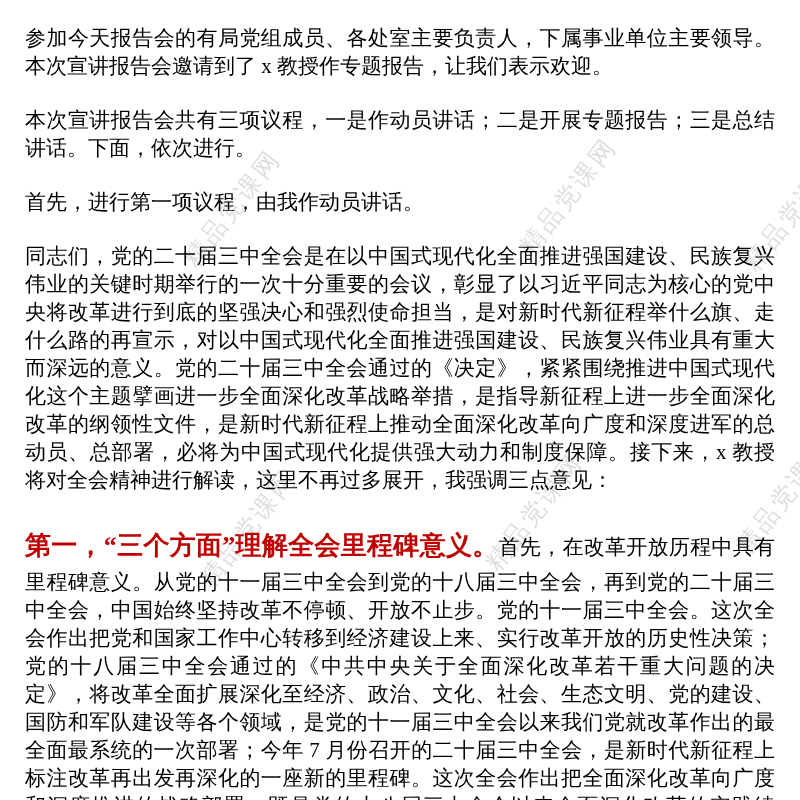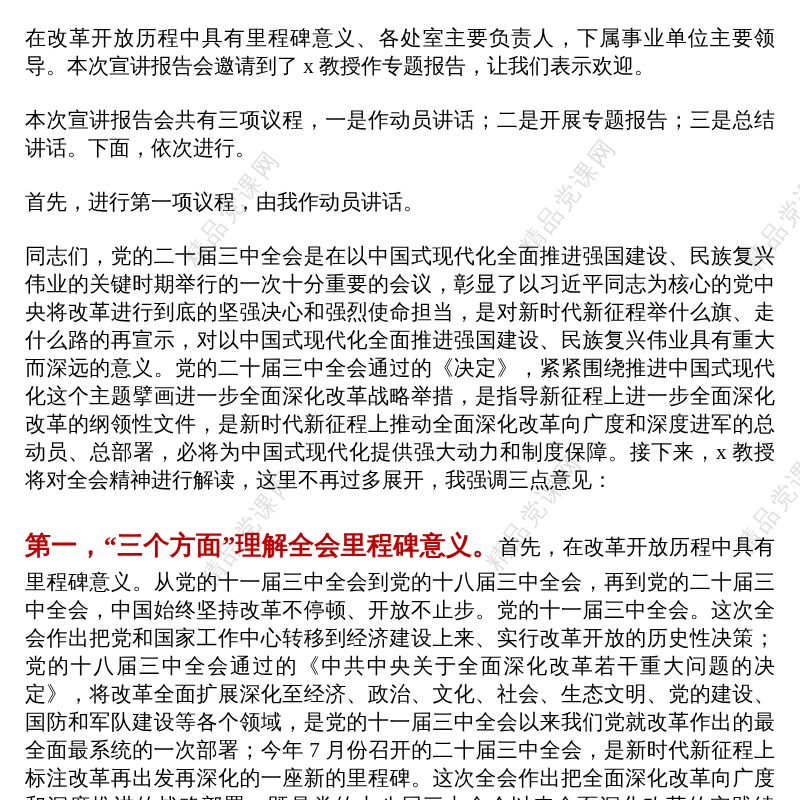--- a/index.html
+++ b/index.html
@@ -68,20 +68,20 @@
   <div class="watermark-layer">
     <span class="wm" style="left:232px; top:208px;">精品党课网</span>
     <span class="wm" style="left:568px; top:196px;">精品党课网</span>
     <span class="wm" style="left:792px; top:212px;">精品党课网</span>
     <span class="wm" style="left:248px; top:528px;">精品党课网</span>
     <span class="wm" style="left:534px; top:512px;">精品党课网</span>
     <span class="wm" style="left:784px; top:496px;">精品党课网</span>
   </div>
 
   <div class="content">
-    <p>在改革开放历程中具有里程碑意义、各处室主要负责人，下属事业单位主要领导。本次宣讲报告会邀请到了 x 教授作专题报告，让我们表示欢迎。</p>
+    <p>参加今天报告会的有局党组成员、各处室主要负责人，下属事业单位主要领导。本次宣讲报告会邀请到了 x 教授作专题报告，让我们表示欢迎。</p>
     <p>本次宣讲报告会共有三项议程，一是作动员讲话；二是开展专题报告；三是总结讲话。下面，依次进行。</p>
     <p>首先，进行第一项议程，由我作动员讲话。</p>
     <p>同志们，党的二十届三中全会是在以中国式现代化全面推进强国建设、民族复兴伟业的关键时期举行的一次十分重要的会议，彰显了以习近平同志为核心的党中央将改革进行到底的坚强决心和强烈使命担当，是对新时代新征程举什么旗、走什么路的再宣示，对以中国式现代化全面推进强国建设、民族复兴伟业具有重大而深远的意义。党的二十届三中全会通过的《决定》，紧紧围绕推进中国式现代化这个主题擘画进一步全面深化改革战略举措，是指导新征程上进一步全面深化改革的纲领性文件，是新时代新征程上推动全面深化改革向广度和深度进军的总动员、总部署，必将为中国式现代化提供强大动力和制度保障。接下来，x 教授将对全会精神进行解读，这里不再过多展开，我强调三点意见：</p>
     <p class="section"><strong class="section-heading">第一，“三个方面”理解全会里程碑意义。</strong><span>首先，在改革开放历程中具有里程碑意义。从党的十一届三中全会到党的十八届三中全会，再到党的二十届三中全会，中国始终坚持改革不停顿、开放不止步。党的十一届三中全会。这次全会作出把党和国家工作中心转移到经济建设上来、实行改革开放的历史性决策；党的十八届三中全会通过的《中共中央关于全面深化改革若干重大问题的决定》，将改革全面扩展深化至经济、政治、文化、社会、生态文明、党的建设、国防和军队建设等各个领域，是党的十一届三中全会以来我们党就改革作出的最全面最系统的一次部署；今年 7 月份召开的二十届三中全会，是新时代新征程上标注改革再出发再深化的一座新的里程碑。这次全会作出把全面深化改革向广度和深度推进的战略部署，既是党的十八届三中全会以来全面深化改革的实践续篇，也是新征程推进中国式现代化的时代新篇。</span></p>
   </div>
 
 </div>
 
 </body></html>

